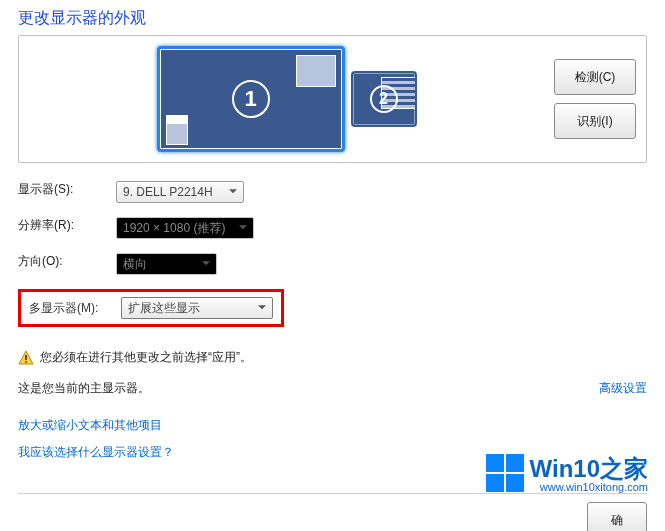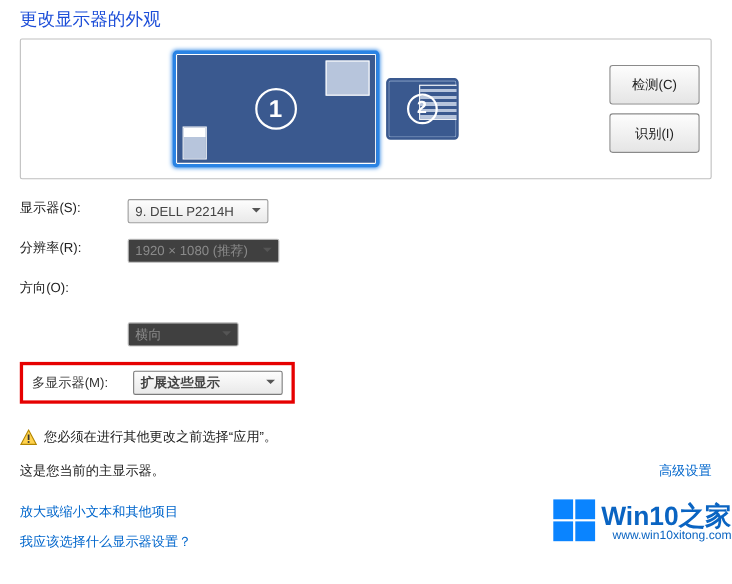--- a/index.html
+++ b/index.html
@@ -104,36 +104,36 @@
     display: flex;
     align-items: center;
     padding: 0 20px 0 6px;
     position: relative;
     color: #444;
     min-width: 80px;
     cursor: pointer;
   }
   .combo.disabled {
     color: #8a8a8a;
-    background: #404040;
+    background: #000000;
     border-color: #c5c5c5;
     cursor: default;
   }
   .combo::after {
     content: "";
     position: absolute;
     right: 6px; top: 50%;
     transform: translateY(-35%);
     border: 4px solid transparent;
     border-top-color: #555;
   }
   .w-display { width: 128px; }
   .w-res { width: 138px; }
-  .w-orient { width: 101px; margin-top: 40px; }
-  .w-multi { width: 136px; font-weight: bold; }
+  .w-orient { width: 101px; }
+  .w-multi { width: 152px; }
 
   .red-box {
     border: 3px solid #e60000;
     padding: 5px 8px;
     display: inline-flex;
     align-items: center;
   }
   .red-box .label { width: 92px; }
   .red-box .combo { border-color: #7a7a7a; }
 
@@ -166,21 +166,21 @@
     margin-top: 22px;
     padding-top: 8px;
     display: flex;
     justify-content: flex-end;
   }
   .winbtn.footer { min-width: 60px; }
 
   
   .watermark {
     position: absolute;
-    right: 0;
+    right: 17px;
     bottom: 38px;
     display: flex;
     align-items: center;
     gap: 6px;
     pointer-events: none;
   }
   .wm-logo {
     display: grid;
     grid-template-columns: repeat(2, 18px);
     grid-template-rows: repeat(2, 18px);

